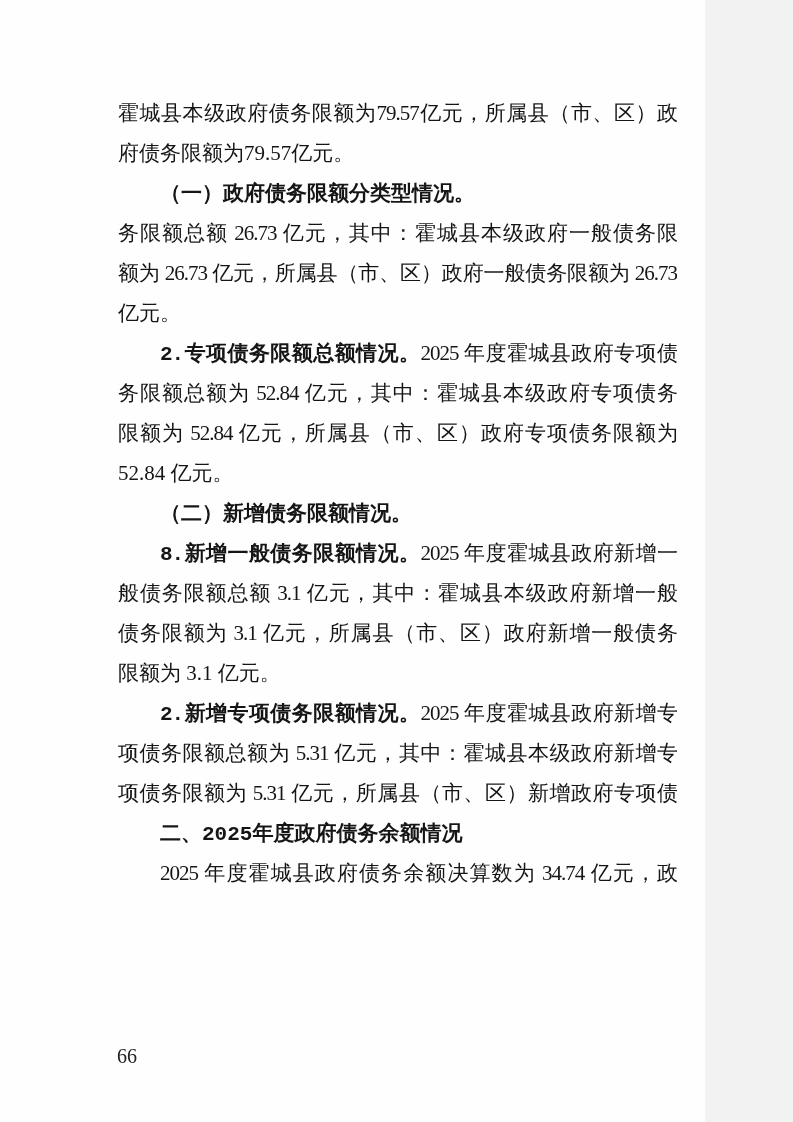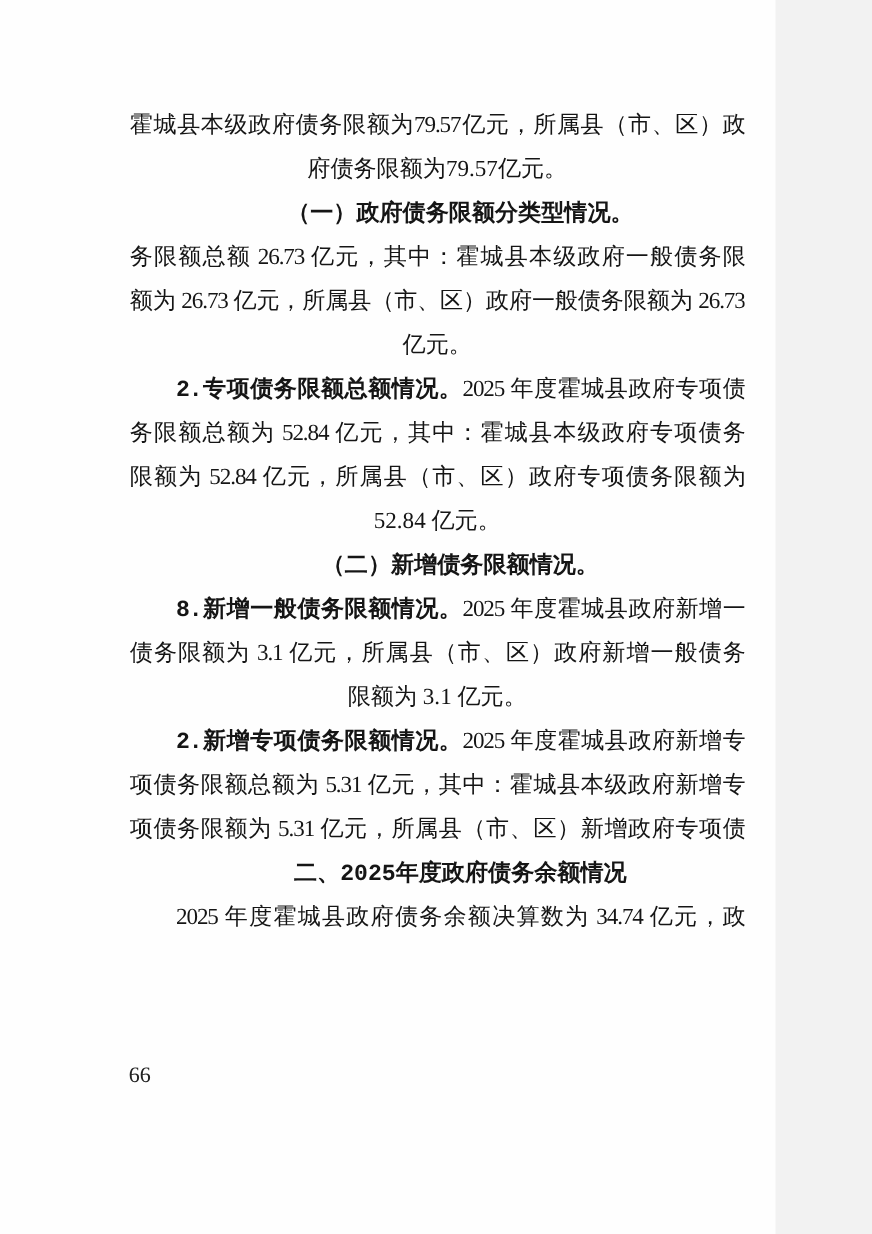--- a/index.html
+++ b/index.html
@@ -25,39 +25,39 @@
     left: 118px;
     top: 93px;
     width: 559px;
   }
   .line {
     height: 40px;
     line-height: 40px;
     font-size: 21px;
     white-space: nowrap;
     overflow: hidden;
-    text-align: center;
+    text-align: left;
   }
   .just {
     text-align: justify;
     text-align-last: justify;
     text-justify: inter-character;
     letter-spacing: -1px;
   }
   .ind {
     padding-left: 42px;
   }
   .b {
     font-weight: bold;
     font-family: Liberation Mono, monospace;
   }
   .pagenum {
     position: absolute;
     left: 117px;
-    top: 964px;
+    top: 1042px;
     font-size: 20px;
     line-height: 28px;
     color: #222;
   }
 </style>
 </head>
 <body>
 
 <div class="page">
   <div class="textblock">
@@ -67,20 +67,21 @@
     <div class="line ind"><span class="b">（一）政府债务限额分类型情况。</span></div>
     <div class="line just"><span>务限额总额 26.73 亿元，其中：霍城县本级政府一般债务限</span></div>
     <div class="line just"><span>额为 26.73 亿元，所属县（市、区）政府一般债务限额为 26.73</span></div>
     <div class="line"><span>亿元。</span></div>
     <div class="line just ind"><span class="b">2.专项债务限额总额情况。</span><span>2025 年度霍城县政府专项债</span></div>
     <div class="line just"><span>务限额总额为 52.84 亿元，其中：霍城县本级政府专项债务</span></div>
     <div class="line just"><span>限额为 52.84 亿元，所属县（市、区）政府专项债务限额为</span></div>
     <div class="line"><span>52.84 亿元。</span></div>
     <div class="line ind"><span class="b">（二）新增债务限额情况。</span></div>
     <div class="line just ind"><span class="b">8.新增一般债务限额情况。</span><span>2025 年度霍城县政府新增一</span></div>
+    <div class="line just"><span>般债务限额总额 3.1 亿元，其中：霍城县本级政府新增一般</span></div>
     <div class="line just"><span>债务限额为 3.1 亿元，所属县（市、区）政府新增一般债务</span></div>
     <div class="line"><span>限额为 3.1 亿元。</span></div>
     <div class="line just ind"><span class="b">2.新增专项债务限额情况。</span><span>2025 年度霍城县政府新增专</span></div>
     <div class="line just"><span>项债务限额总额为 5.31 亿元，其中：霍城县本级政府新增专</span></div>
     <div class="line just"><span>项债务限额为 5.31 亿元，所属县（市、区）新增政府专项债</span></div>
     <div class="line ind"><span class="b">二、2025年度政府债务余额情况</span></div>
     <div class="line just ind"><span>2025 年度霍城县政府债务余额决算数为 34.74 亿元，政</span></div>
 
   </div>
 

